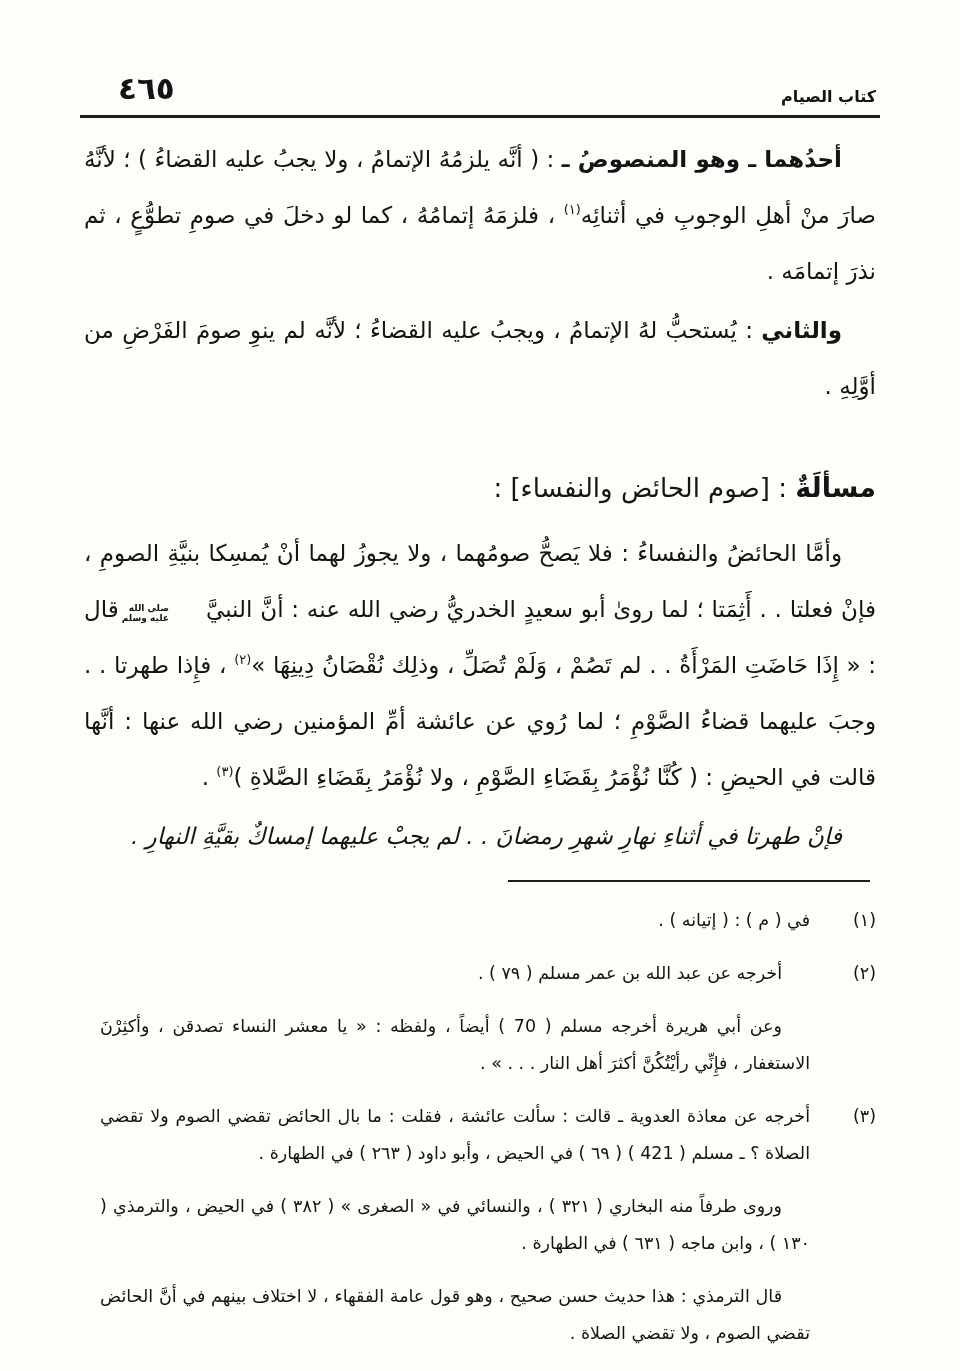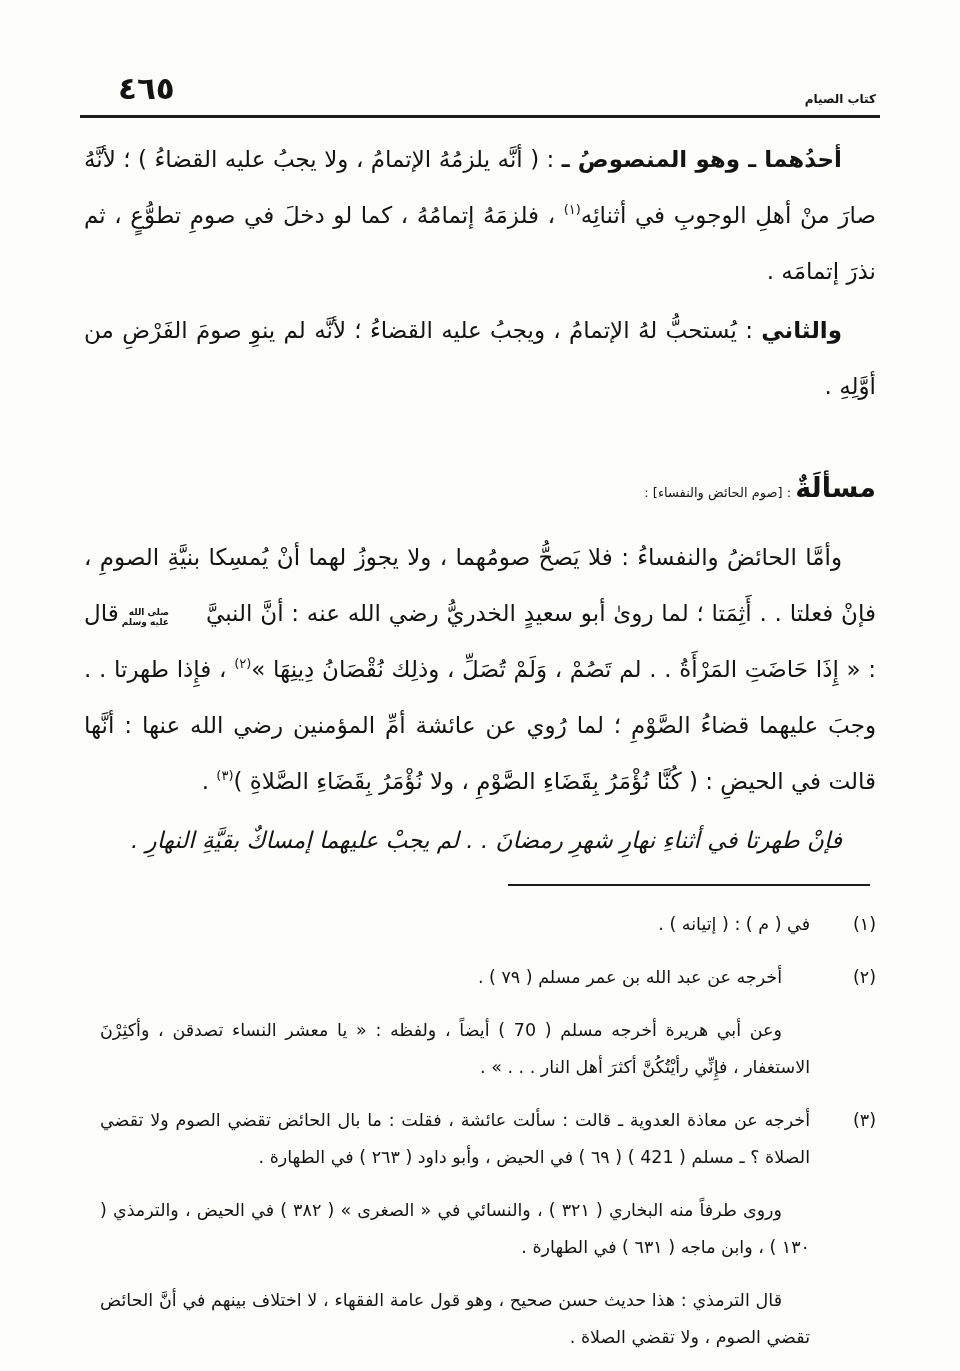--- a/index.html
+++ b/index.html
@@ -14,21 +14,21 @@
   }
   .page { padding: 0 84px; box-sizing: border-box; }
 
   
   .header {
     display: flex;
     justify-content: space-between;
     align-items: flex-end;
     padding-top: 70px;
   }
-  .book-title { font-size: 12px; font-weight: bold; }
+  .book-title { font-size: 16px; font-weight: bold; }
   .page-number { font-size: 31px; padding-left: 34px; font-weight: bold; }
   .header-rule {
     border: 0;
     border-top: 3px solid #1d1d1d;
     margin: 9px -4px 0 -4px;
   }
 
   
   .main-text {
     margin-top: 13px;
@@ -43,21 +43,21 @@
     vertical-align: super;
     line-height: 0;
     letter-spacing: -1px;
   }
   .masala {
     margin: 46px 0 8px 0;
     text-indent: 0;
     text-align: right;
   }
   .masala .masala-word { font-weight: bold; font-size: 27px; }
-  .masala .masala-topic { font-size: 13px; }
+  .masala .masala-topic { font-size: 26px; }
   .pbuh {
     display: inline-block;
     font-size: 9px;
     line-height: 10px;
     font-weight: bold;
     vertical-align: -4px;
     margin: 0 3px;
   }
   .pbuh span { display: block; }
   .para-last { margin-bottom: 0; font-style: italic; }

